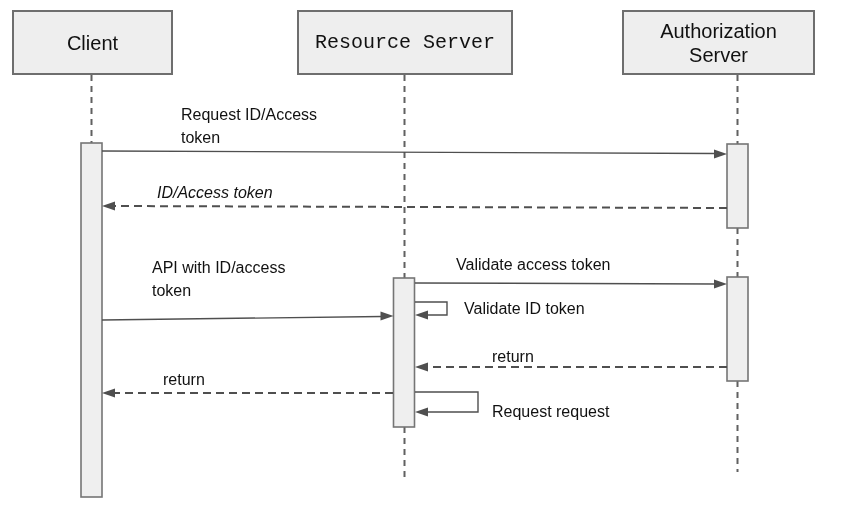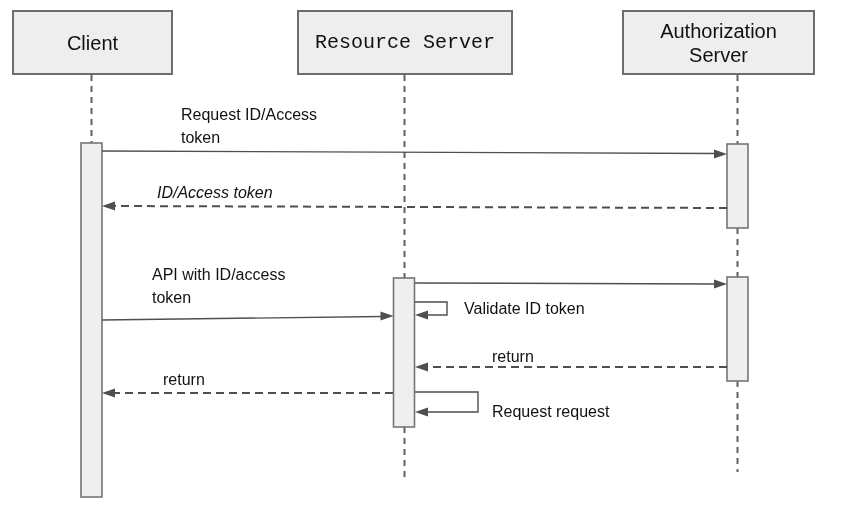--- a/index.html
+++ b/index.html
@@ -39,21 +39,21 @@
   .msg-label {
     position: absolute;
     font-size: 16px;
     line-height: 23px;
     color: #111111;
     white-space: nowrap;
   }
   .msg-label.wrap { white-space: normal; }
   .lbl-0 { left: 181px; top: 103px; width: 175px; }
   .lbl-1 { left: 157px; top: 181px; font-style: italic; }
-  .lbl-2 { left: 152px; top: 263px; width: 172px; }
+  .lbl-2 { left: 152px; top: 256px; width: 172px; }
   .lbl-3 { left: 456px; top: 253px; }
   .lbl-4 { left: 464px; top: 297px; }
   .lbl-5 { left: 492px; top: 345px; }
   .lbl-6 { left: 163px; top: 368px; }
   .lbl-7 { left: 492px; top: 400px; }
 </style>
 </head>
 <body>
 
 <div class="diagram">
@@ -107,18 +107,19 @@
   <div class="actor-box resource">
     <span class="actor-label">Resource Server</span>
   </div>
   <div class="actor-box auth">
     <span class="actor-label">Authorization Server</span>
   </div>
 
   <div class="msg-label wrap lbl-0">Request ID/Access token</div>
   <div class="msg-label lbl-1">ID/Access token</div>
   <div class="msg-label wrap lbl-2">API with ID/access token</div>
+  <div class="msg-label lbl-3">Validate access token</div>
   <div class="msg-label lbl-4">Validate ID token</div>
   <div class="msg-label lbl-5">return</div>
   <div class="msg-label lbl-6">return</div>
   <div class="msg-label lbl-7">Request request</div>
 
 </div>
 
 </body></html>

